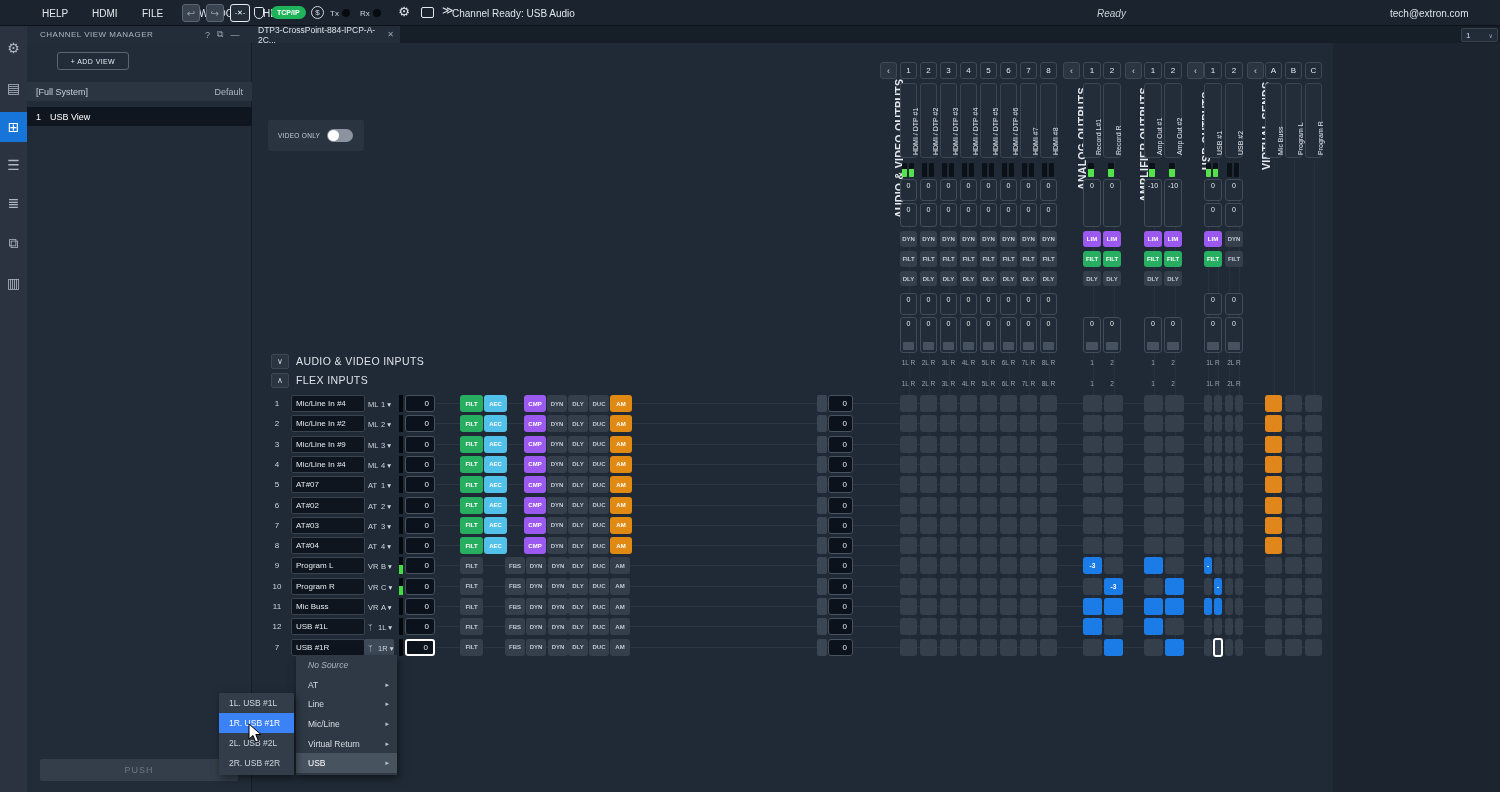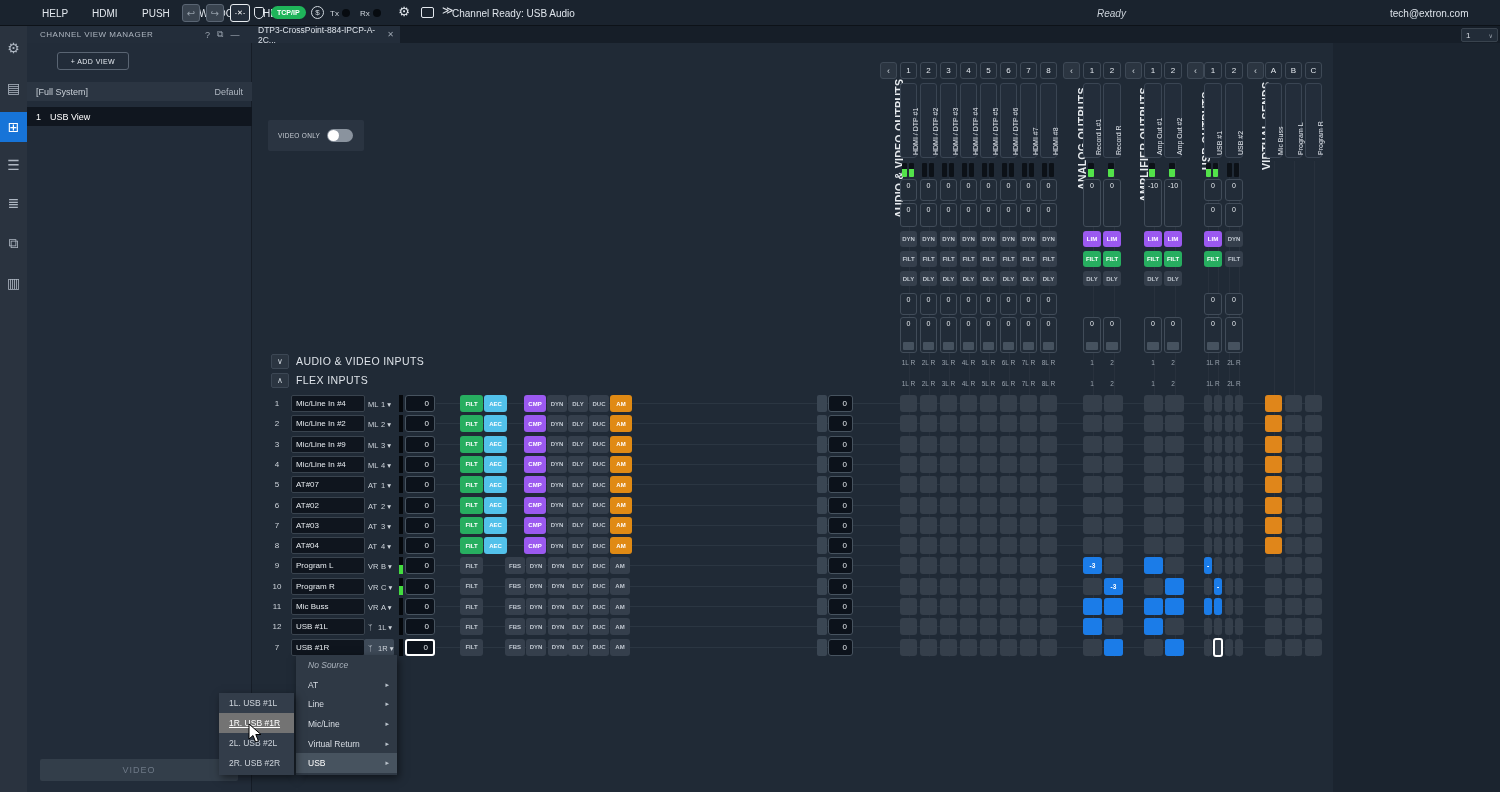--- a/index.html
+++ b/index.html
@@ -87,21 +87,21 @@
   .inmeter.lit{background:linear-gradient(to top,#43dd3f 0 55%,#05080c 55%);}
   .handle2{width:10px;height:17px;background:#3a4653;border-radius:2px;}
   
   .dd{background:#2f3945;box-shadow:2px 3px 8px rgba(0,0,0,.5);z-index:50;}
   .dd-item{height:19.7px;display:flex;align-items:center;font-size:8.5px;color:#d9dee5;
            padding:0 8px 0 12px;justify-content:space-between;}
   .dd-item.hl{background:#47535f;color:#fff;}
   .dd-item .arr{font-size:7px;color:#b9c1ca;}
   .dd2{background:#333d4a;box-shadow:2px 3px 8px rgba(0,0,0,.5);z-index:50;}
   .dd2-item{height:20px;display:flex;align-items:center;font-size:8.5px;color:#cfd5dc;padding-left:10px;}
-  .dd2-item.hl{background:#737373;color:#fff;text-decoration:underline;}
+  .dd2-item.hl{background:#3b82f6;color:#fff;}
   .shield{width:10px;height:12px;border:1.5px solid #e3e8ee;border-radius:2px 2px 6px 6px;}
   .dollar{width:13px;height:13px;border:1.5px solid #cfd6dd;border-radius:50%;color:#cfd6dd;
           font-size:8px;display:flex;align-items:center;justify-content:center;}
   .camicon{width:13px;height:11px;border:1.5px solid #e3e8ee;border-radius:2px;}
 </style>
 </head>
 <body>
 
 <div id="app">
 
@@ -130,35 +130,35 @@
   </div>
   <div class="abs addview">+  ADD VIEW</div>
   <div class="abs fullsys">
     <span>[Full System]</span>
     <span style="color:#aeb6c0;">Default</span>
   </div>
   <div class="abs viewrow">
     <span style="width:23px;text-align:center;">1</span>
     <span>USB View</span>
   </div>
-  <div class="abs push">VIDEO</div>
+  <div class="abs push">PUSH</div>
 
   <div class="abs" style="left:1333px;top:43px;width:167px;height:749px;background:#1b242f;"></div>
 
   <div class="abs toggle-wrap">
     <span class="toggle-label">VIDEO ONLY</span>
     <span class="toggle-track">
         <span class="toggle-knob"></span>
       </span>
   </div>
 
   <div id="gen" class="abs" style="left:0;top:0;width:1500px;height:792px;">
       <div class="abs menu-item" style="left: 36px; top: 0px;">HELP</div>
       <div class="abs menu-item" style="left: 86px; top: 0px;">HDMI</div>
-      <div class="abs menu-item" style="left: 136px; top: 0px;">PUSH</div>
+      <div class="abs menu-item" style="left: 136px; top: 0px;">FILE</div>
       <div class="abs menu-item" style="left: 193px; top: 0px;">WINDOW</div>
       <div class="abs menu-item" style="left: 257px; top: 0px;">HELP</div>
       <div class="abs tool-btn" style="left: 182px; top: 4px; width: 18px; height: 18px;">↩</div>
       <div class="abs tool-btn" style="left: 206px; top: 4px; width: 18px; height: 18px;">↪</div>
       <div class="abs tool-btn active" style="left: 230px; top: 4px; width: 20px; height: 18px; font-size: 7px;">-✕-</div>
       <div class="abs shield" style="left: 254px; top: 7px;"></div>
       <div class="abs pill" style="left: 271px; top: 6px;">TCP/IP</div>
       <div class="abs dollar" style="left: 311px; top: 6px;">$</div>
       <div class="abs txrx" style="left: 330px; top: 0px;">
         <span>Tx</span>

